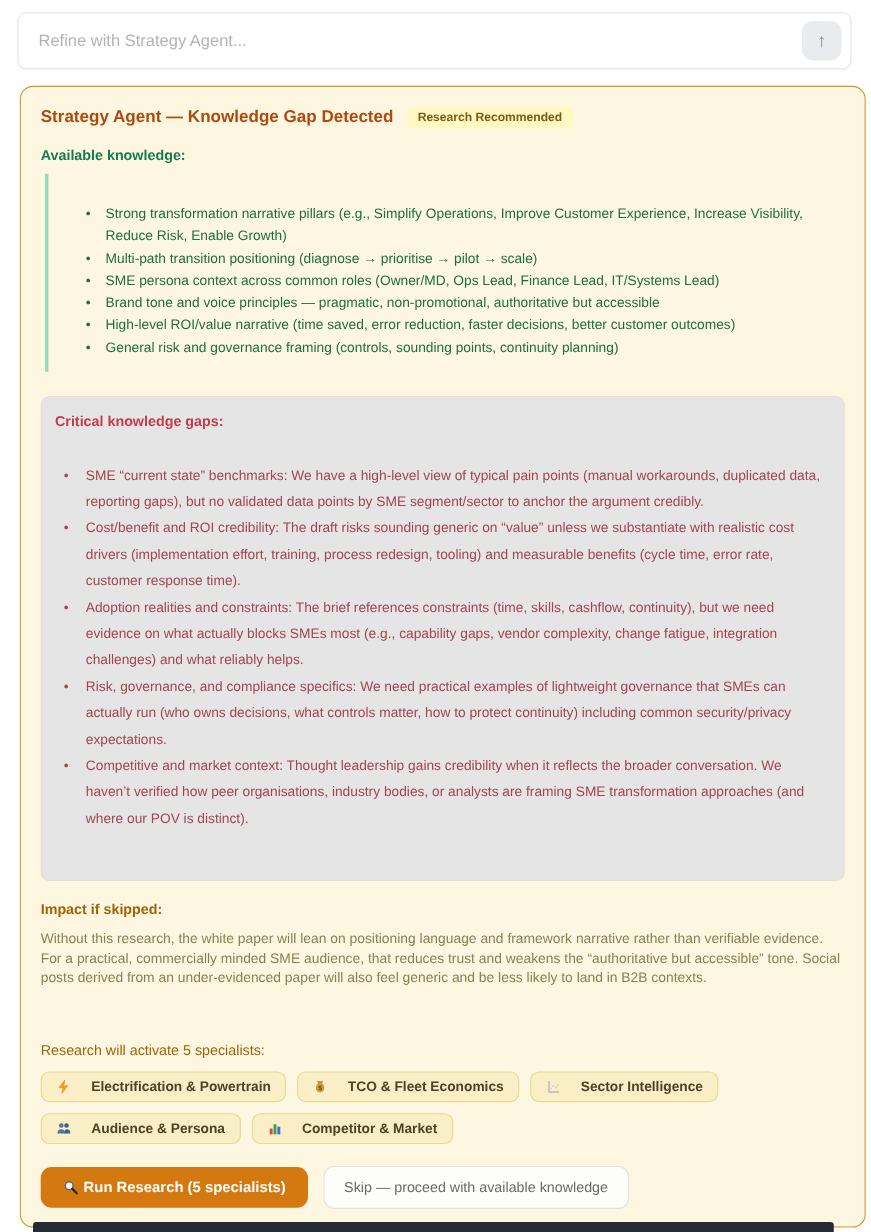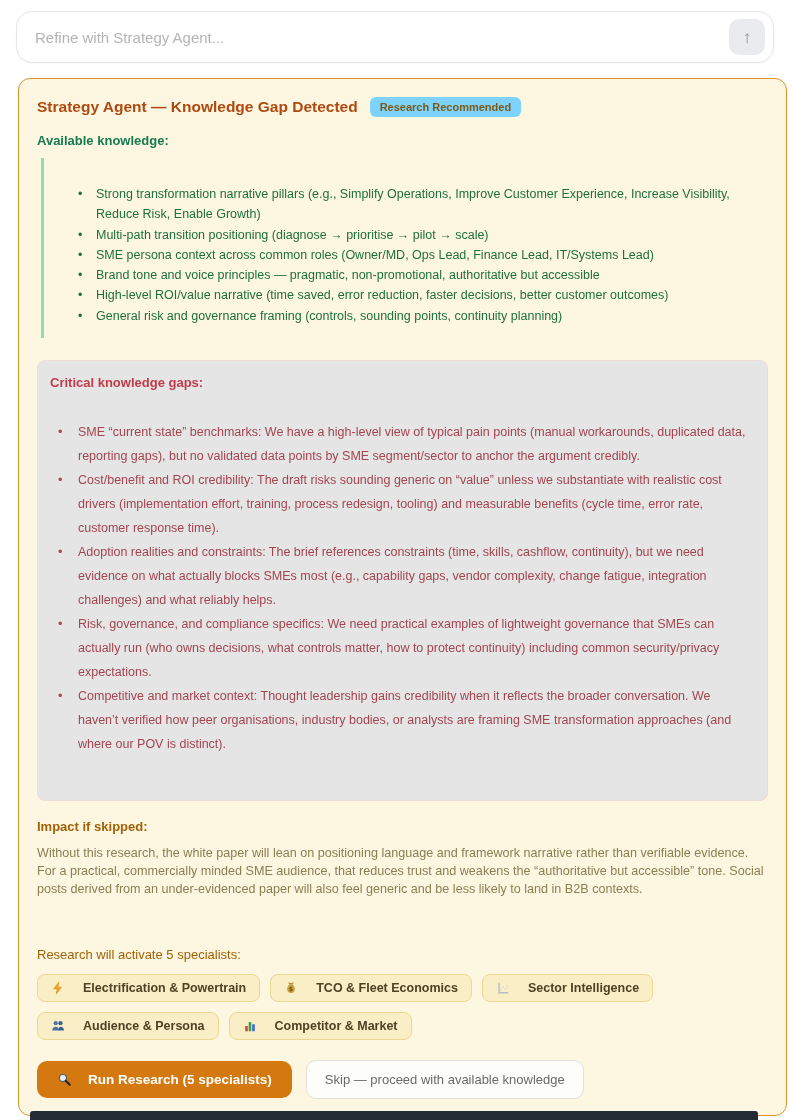--- a/index.html
+++ b/index.html
@@ -1,35 +1,35 @@
 <!DOCTYPE html>
 <html><head>
 <meta charset="utf-8">
 <style>
   html,body{margin:0;padding:0;background:#ffffff;}
   body{width:792px;height:1120px;overflow:hidden;font-family:"Liberation Sans","DejaVu Sans",sans-serif;-webkit-font-smoothing:antialiased;}
   .page{position:relative;width:792px;height:1120px;}
 
   
   .composer{position:absolute;left:16px;top:11px;width:758px;height:52px;box-sizing:border-box;
-    background:#ffffff;border:1px solid #e6e6e6;border-radius:16px;display:flex;align-items:center;
+    background:#ffffff;border:1px solid #e6e6e6;border-radius:8px;display:flex;align-items:center;
     padding:0 8px 0 16px;box-shadow:0 1px 2px rgba(0,0,0,0.03);}
   .composer-input{flex:1;border:none;outline:none;font-size:15px;color:#333;background:transparent;
     font-family:inherit;}
   .composer-input::placeholder{color:#b4b4b4;}
   .send-btn{width:36px;height:36px;border-radius:10px;background:#e9ebee;border:none;color:#8b9097;
     font-size:17px;line-height:36px;text-align:center;cursor:pointer;flex:0 0 auto;}
 
   
   .card{position:absolute;left:18px;top:78px;width:769px;box-sizing:border-box;
     background:#fdf7e2;border:1.5px solid #d6952a;border-radius:12px;
     padding:18px 18px 16px 18px;}
   .card-header{display:flex;align-items:center;gap:12px;margin-bottom:16px;}
   .card-title{font-size:15.5px;font-weight:bold;color:#ae4a10;}
-  .badge{background:#7dd3fc;color:#7d5b13;font-size:11px;font-weight:bold;
+  .badge{background:#fef9c3;color:#7d5b13;font-size:11px;font-weight:bold;
     padding:4px 10px;border-radius:6px;white-space:nowrap;text-align:right;}
 
   .section-heading-teal{font-size:13px;font-weight:bold;color:#157a50;margin:0 0 10px 0;}
   .green-block{border-left:3px solid #90dcb6;margin:4px 0 22px 4px;padding:26px 10px 12px 32px;}
   .k-list{list-style:none;margin:0;padding:0;}
   .k-list li{position:relative;padding-left:20px;font-size:12.5px;line-height:1.62;color:#1e6f3c;}
   .k-list li::before{content:"•";position:absolute;left:2px;color:#1e6f3c;}
 
   .gaps-box{background:#e5e5e5;border:1px solid #f0d9d9;border-radius:8px;
     padding:14px 16px 44px 12px;margin-bottom:18px;}
@@ -41,21 +41,21 @@
   .section-heading-brown{font-size:13px;font-weight:bold;color:#a16207;margin:14px 0 10px 0;}
   .impact-text{font-size:12.6px;line-height:1.45;color:#8a7f52;margin:0 0 48px 0;}
 
   .section-heading-darkbrown{font-size:13px;font-weight:normal;color:#a16207;margin:0 0 12px 0;}
   .chips{display:flex;flex-wrap:wrap;gap:10px;margin-bottom:20px;max-width:700px;}
   .chip{display:inline-flex;align-items:center;gap:18px;background:#f9eec5;border:1px solid #ecd88f;
     border-radius:8px;padding:6px 13px;font-size:12.5px;font-weight:600;color:#4d4223;}
   .chip svg{width:14px;height:14px;flex:0 0 auto;}
 
   .actions{display:flex;gap:14px;align-items:center;margin-top:4px;}
-  .run-btn{display:inline-flex;align-items:center;gap:16px;background:#d4790f;border:none;
+  .run-btn{display:inline-flex;align-items:center;gap:4px;background:#d4790f;border:none;
     color:#ffffff;font-weight:bold;font-size:13.5px;padding:11px 20px;border-radius:10px;
     cursor:pointer;font-family:inherit;}
   .run-btn svg{width:15px;height:15px;}
   .skip-btn{background:#fdfdfa;border:1px solid #e3e3dc;color:#6b6b66;font-size:13px;
     padding:11px 18px;border-radius:10px;cursor:pointer;font-family:inherit;}
 
   .bottom-bar{position:absolute;left:30px;top:1111px;width:728px;height:9px;
     background:#242b35;border-radius:3px 3px 0 0;}
 </style>
 </head>

